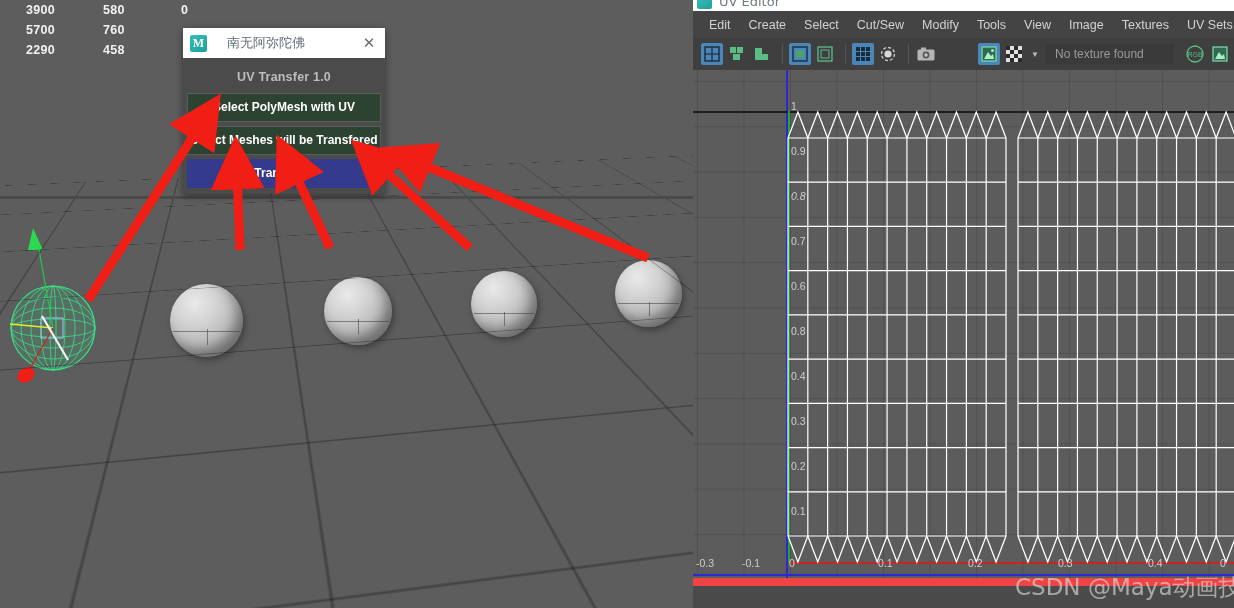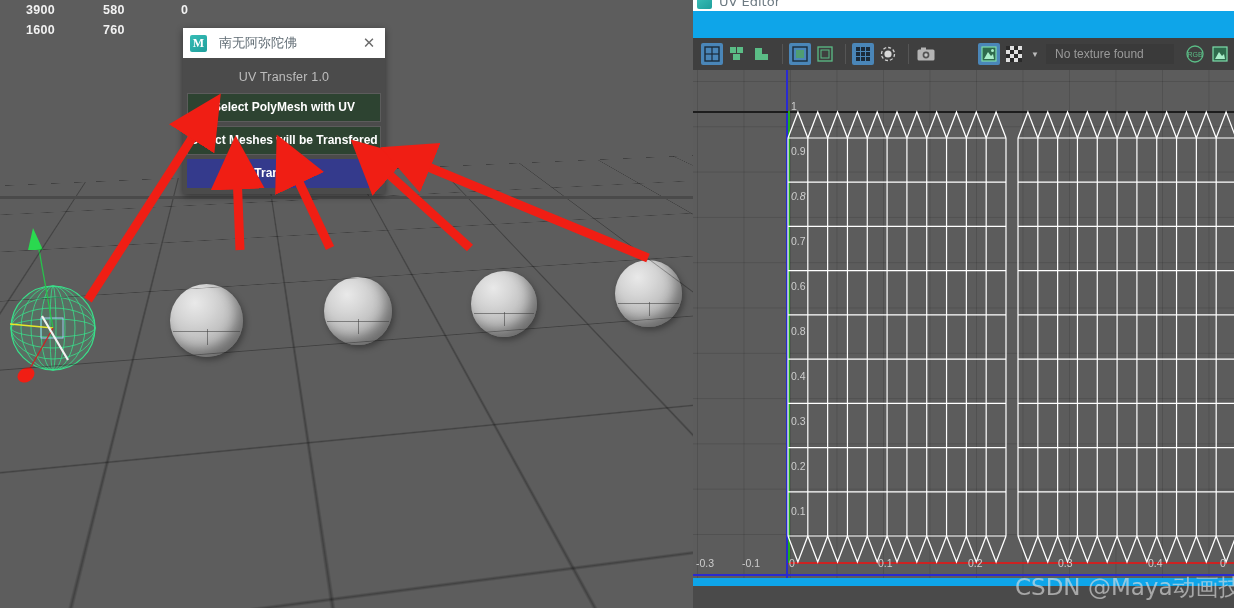--- a/index.html
+++ b/index.html
@@ -83,45 +83,45 @@
     height: 30px; background: #ffffff; display: flex; align-items: center;
     padding: 0 4px 0 7px;
   }
   #dlg-icon {
     width: 17px; height: 17px; border-radius: 2px; flex: 0 0 auto;
     background: linear-gradient(145deg, #37bdb6 0%, #1f9f9c 100%);
     color: #fff; font-size: 12px; font-weight: bold; line-height: 17px;
     text-align: center; font-family: "Liberation Serif", serif;
   }
   #dlg-name {
-    margin-left: 12px; color: #5e6a72; font-size: 13px;
+    margin-left: 20px; color: #5e6a72; font-size: 13px;
     font-family: "DejaVu Sans", sans-serif; white-space: nowrap;
   }
   #dlg-close {
     margin-left: auto; width: 24px; height: 24px; color: #6b6b6b;
     font-size: 15px; line-height: 24px; text-align: center; cursor: pointer;
   }
   #dlg-body { padding: 4px 4px 6px 4px; background: #4b4b4b; }
   #dlg-version {
     text-align: center; color: #bdbdbd; font-size: 12.5px;
-    padding: 8px 0 9px 0; letter-spacing: .2px;
+    padding: 8px 0 9px 0; letter-spacing: .2px; font-weight: bold;
   }
   .dlg-btn {
     display: block; width: 100%; text-align: center;
     color: #ffffff; font-size: 12px; font-weight: bold;
     padding: 6px 0 7px 0; margin-bottom: 4px; cursor: pointer;
     border: 1px solid #5c5c5c;
   }
   .dlg-btn.green { background: #2d4331; }
   .dlg-btn.blue  { background: #343a8c; border-color: #343a8c; margin-bottom: 0; }
 
   
   #uvpanel {
     position: absolute; left: 693px; top: 0; width: 541px; height: 608px;
-    background: #0ea5e9; overflow: hidden;
+    background: #ef4444; overflow: hidden;
   }
   #uv-titlebar {
     position: absolute; left: 0; top: 0; width: 541px; height: 11px;
     background: #ffffff; overflow: hidden;
   }
   #uv-titlebar .tb-inner {
     position: absolute; left: 4px; top: -6px; display: flex; align-items: center;
   }
   #uv-tb-icon {
     width: 15px; height: 15px; border-radius: 2px;
@@ -216,22 +216,27 @@
     <div id="ground"></div>
     <div id="ground-horizon"></div>
 
     <div class="numgrid">
       <div class="numgrid-row">
         <span class="numgrid-c1">3900</span>
         <span class="numgrid-c2">580</span>
         <span class="numgrid-c3">0</span>
       </div>
       <div class="numgrid-row">
-        <span class="numgrid-c1">1600</span>
+        <span class="numgrid-c1">5700</span>
         <span class="numgrid-c2">760</span>
+        <span class="numgrid-c3"></span>
+      </div>
+      <div class="numgrid-row">
+        <span class="numgrid-c1">2290</span>
+        <span class="numgrid-c2">458</span>
         <span class="numgrid-c3"></span>
       </div>
     </div>
 
     <div class="sphere" style="left:170px; top:284px; width:73px; height:73px;">
       <div class="shadow-edge"></div>
       <div class="seam-h"></div>
       <div class="seam-v"></div>
     </div>
     <div class="sphere" style="left:324px; top:277px; width:68px; height:68px;">
@@ -278,20 +283,33 @@
 
   <div id="uvpanel">
 
     <div id="uv-titlebar">
       <div class="tb-inner">
         <div id="uv-tb-icon"></div>
         <div id="uv-tb-text">UV Editor</div>
       </div>
     </div>
 
+    <div id="uv-menubar">
+      <div class="uv-menu">Edit</div>
+      <div class="uv-menu">Create</div>
+      <div class="uv-menu">Select</div>
+      <div class="uv-menu">Cut/Sew</div>
+      <div class="uv-menu">Modify</div>
+      <div class="uv-menu">Tools</div>
+      <div class="uv-menu">View</div>
+      <div class="uv-menu">Image</div>
+      <div class="uv-menu">Textures</div>
+      <div class="uv-menu">UV Sets</div>
+
+    </div>
 
     <div id="uv-toolbar">
       <div class="tb-btn on">
         <svg width="16" height="16" viewBox="0 0 16 16">
             <rect x="1" y="1" width="14" height="14" fill="none" stroke="#1b2b3a" stroke-width="1.4"></rect>
             <line x1="8" y1="1" x2="8" y2="15" stroke="#1b2b3a" stroke-width="1.2"></line>
             <line x1="1" y1="8" x2="15" y2="8" stroke="#1b2b3a" stroke-width="1.2"></line>
           </svg>
       </div>
       <div class="tb-btn">

